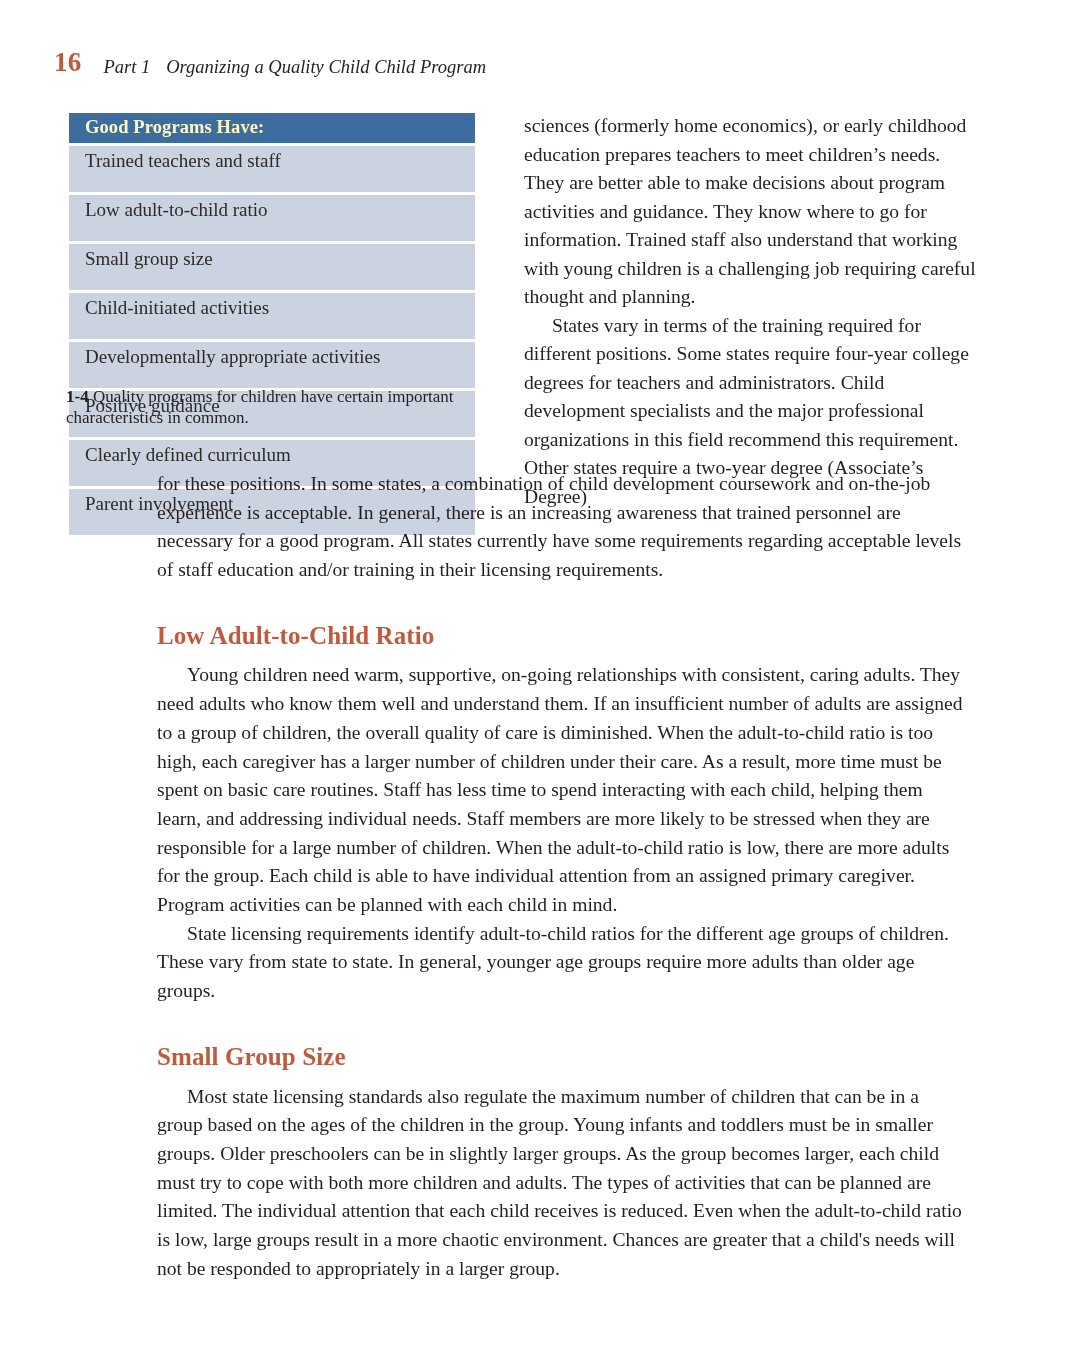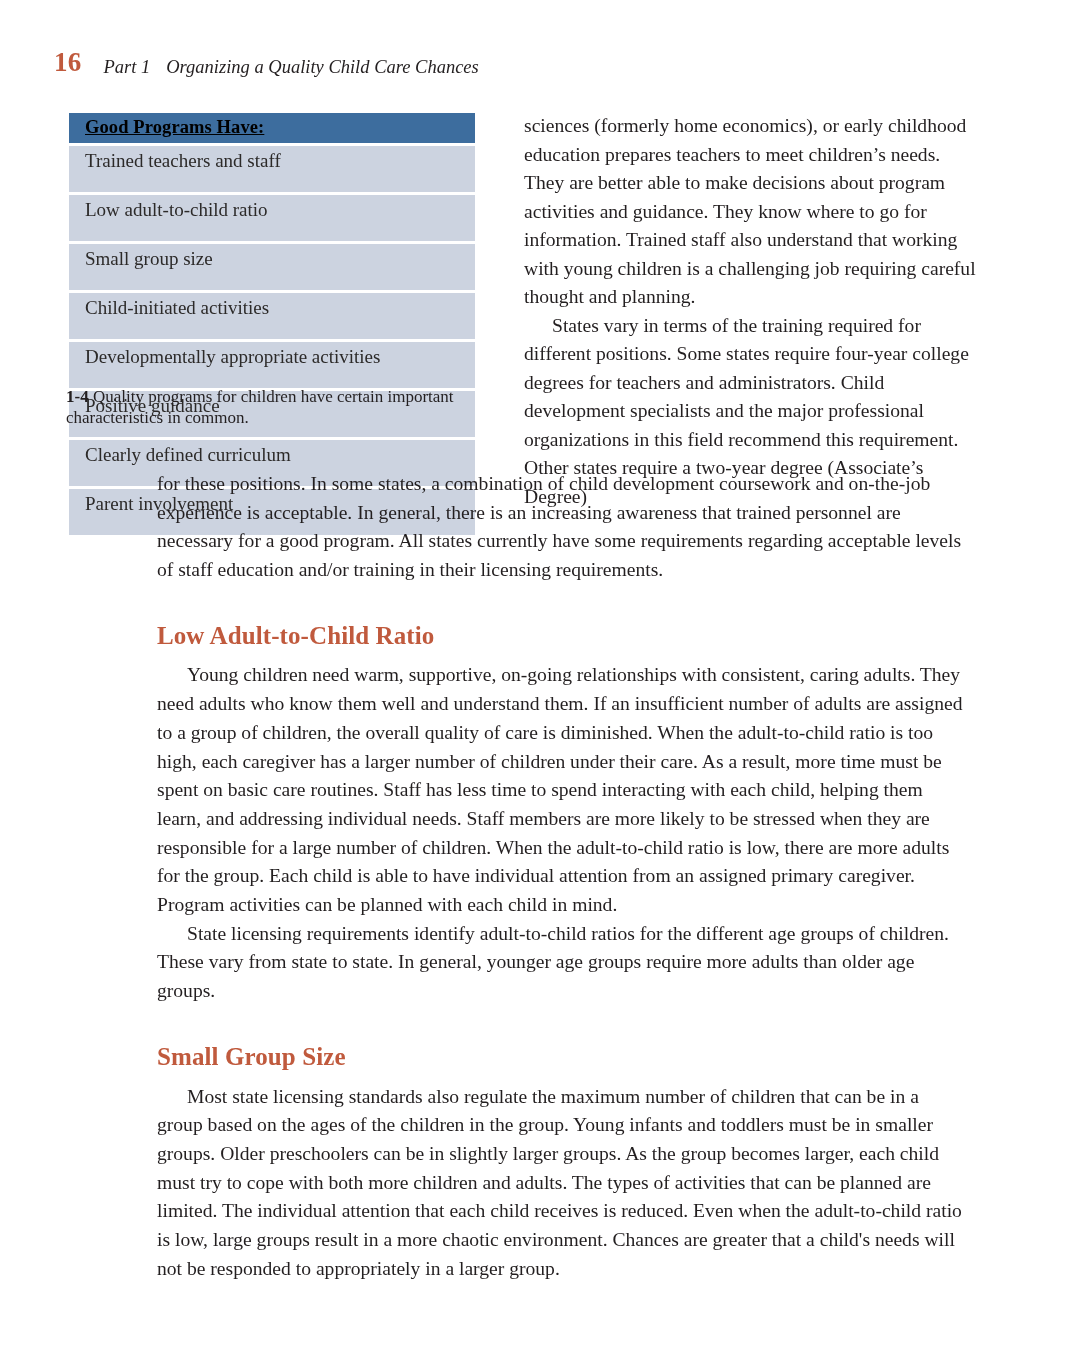--- a/index.html
+++ b/index.html
@@ -58,27 +58,26 @@
     top: 113px;
     width: 410px;
   }
   .tbl {
     width: 100%;
     border-collapse: separate;
     border-spacing: 0;
   }
   .tbl-head-row td {
     background: #3d6d9e;
-    color: #000000;
+    color: #fef9c3;
     font-weight: bold;
     font-size: 18.5px;
     padding: 4px 12px 5px 16px;
     border-left: 4px solid #ffffff;
     letter-spacing: 0.1px;
-    text-decoration: underline;
   }
   .tbl-row td {
     background: #ccd3e0;
     color: #2c2a29;
     font-size: 19px;
     padding: 4px 0 20px 16px;
     border-left: 4px solid #ffffff;
     border-top: 3px solid #ffffff;
   }
 
@@ -136,21 +135,21 @@
   .gap-after-head  { height: 7px; }
 </style>
 </head>
 <body>
 
 <div class="page">
 
   <div class="running-head">
     <span class="folio">16</span>
     <span class="head-part">Part 1</span>
-    <span class="head-title">Organizing a Quality Child Care Chances</span>
+    <span class="head-title">Organizing a Quality Child Child Program</span>
   </div>
 
   <div class="figure-block">
     <table class="tbl">
       <tbody>
         <tr class="tbl-head-row">
           <td>Good Programs Have:</td>
         </tr>
         <tr class="tbl-row">
           <td>Trained teachers and staff</td>

